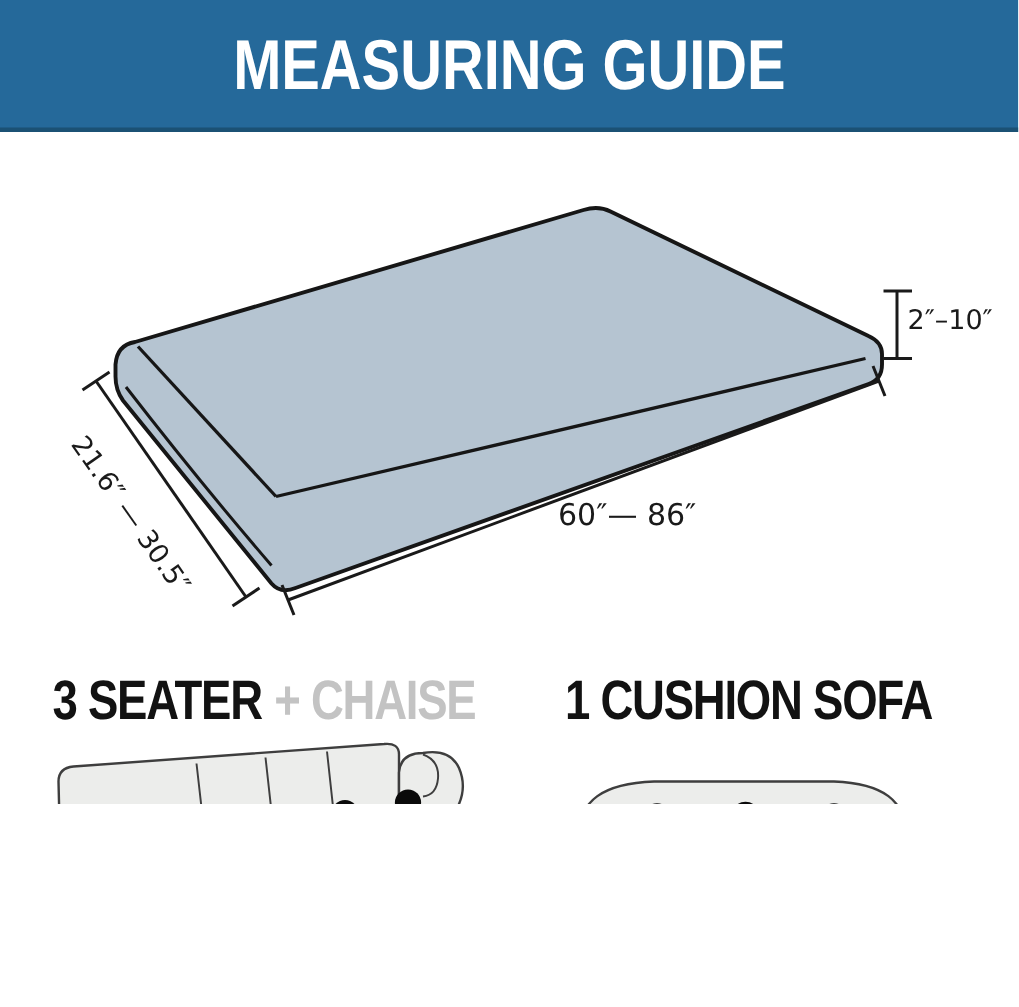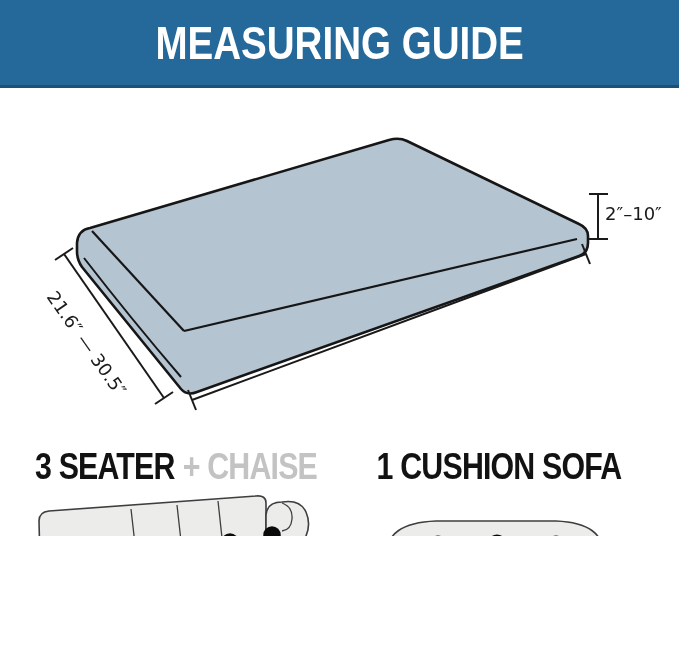--- a/index.html
+++ b/index.html
@@ -140,20 +140,21 @@
       <g stroke="none">
         <use href="#person" transform="translate(438 545)"></use>
         <use href="#person" transform="translate(497 544)"></use>
         <use href="#person" transform="translate(556 545)"></use>
       </g>
     </g>
   </svg>
 
   <div class="dim dim-height">2″–10″</div>
   <div class="dim dim-depth">21.6″ — 30.5″</div>
+  <div class="dim dim-width">60″— 86″</div>
 
   <div class="sofa-title title-left">
     <span class="t-black">3 SEATER</span>
     <span class="t-gray">+ CHAISE</span>
   </div>
   <div class="sofa-title title-right">
     <span class="t-black">1 CUSHION SOFA</span>
   </div>
 
 </div>

